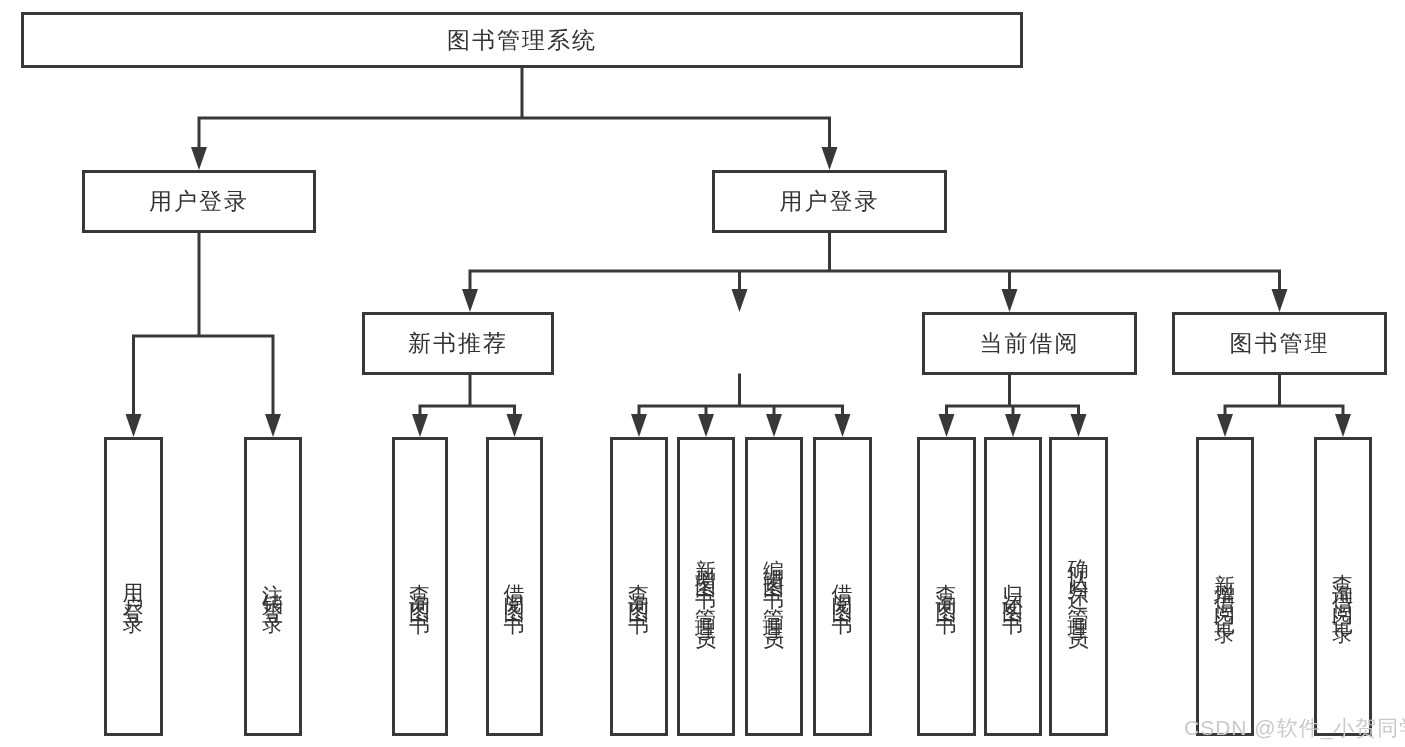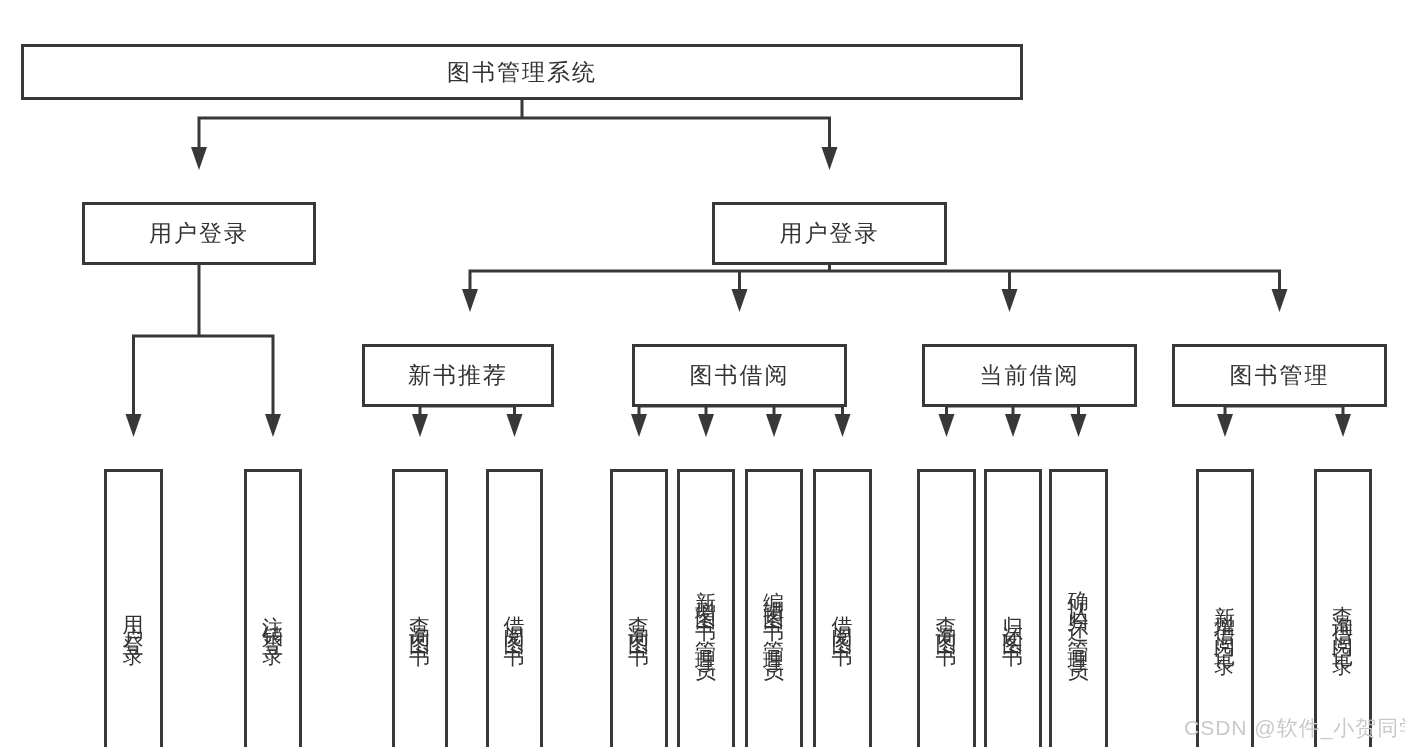--- a/index.html
+++ b/index.html
@@ -22,21 +22,20 @@
   .box {
     position: absolute;
     box-sizing: border-box;
     border: 3px solid var(--line, #383838);
     background: var(--box-background, #ffffff);
     color: var(--text, #333333);
     display: flex;
     align-items: center;
     justify-content: center;
     text-align: center;
-    margin-top: 32px;
   }
   .box.h { font-size: 23px; letter-spacing: 2px; }
   .box.v {
     writing-mode: vertical-rl;
     text-orientation: mixed;
     font-size: 21px;
     letter-spacing: 10px;
     line-height: 1;
   }
   #watermark {
@@ -89,21 +88,20 @@
     <polygon class="arrow" points="1217,414 1233,414 1225,437"></polygon>
     <polygon class="arrow" points="1335,414 1351,414 1343,437"></polygon>
   </svg>
 
   <div class="box h" style="left:21px; top:12px; width:1002px; height:56px">图书管理系统</div>
 
   <div class="box h" style="left:82px; top:170px; width:234px; height:63px">用户登录</div>
   <div class="box h" style="left:712px; top:170px; width:235px; height:63px">用户登录</div>
 
   <div class="box h" style="left:362px; top:312px; width:192px; height:63px">新书推荐</div>
-  <div class="box h" style="left:632px; top:312px; width:215px; height:63px">图书借阅</div>
   <div class="box h" style="left:922px; top:312px; width:215px; height:63px">当前借阅</div>
   <div class="box h" style="left:1172px; top:312px; width:215px; height:63px">图书管理</div>
 
   <div class="box v" style="left:104px; top:437px; width:59px; height:299px">用户登录</div>
   <div class="box v" style="left:244px; top:437px; width:58px; height:299px">注销登录</div>
 
   <div class="box v" style="left:392px; top:437px; width:56px; height:299px">查询图书</div>
   <div class="box v" style="left:486px; top:437px; width:57px; height:299px">借阅图书</div>
 
   <div class="box v" style="left:610px; top:437px; width:58px; height:299px">查询图书</div>

